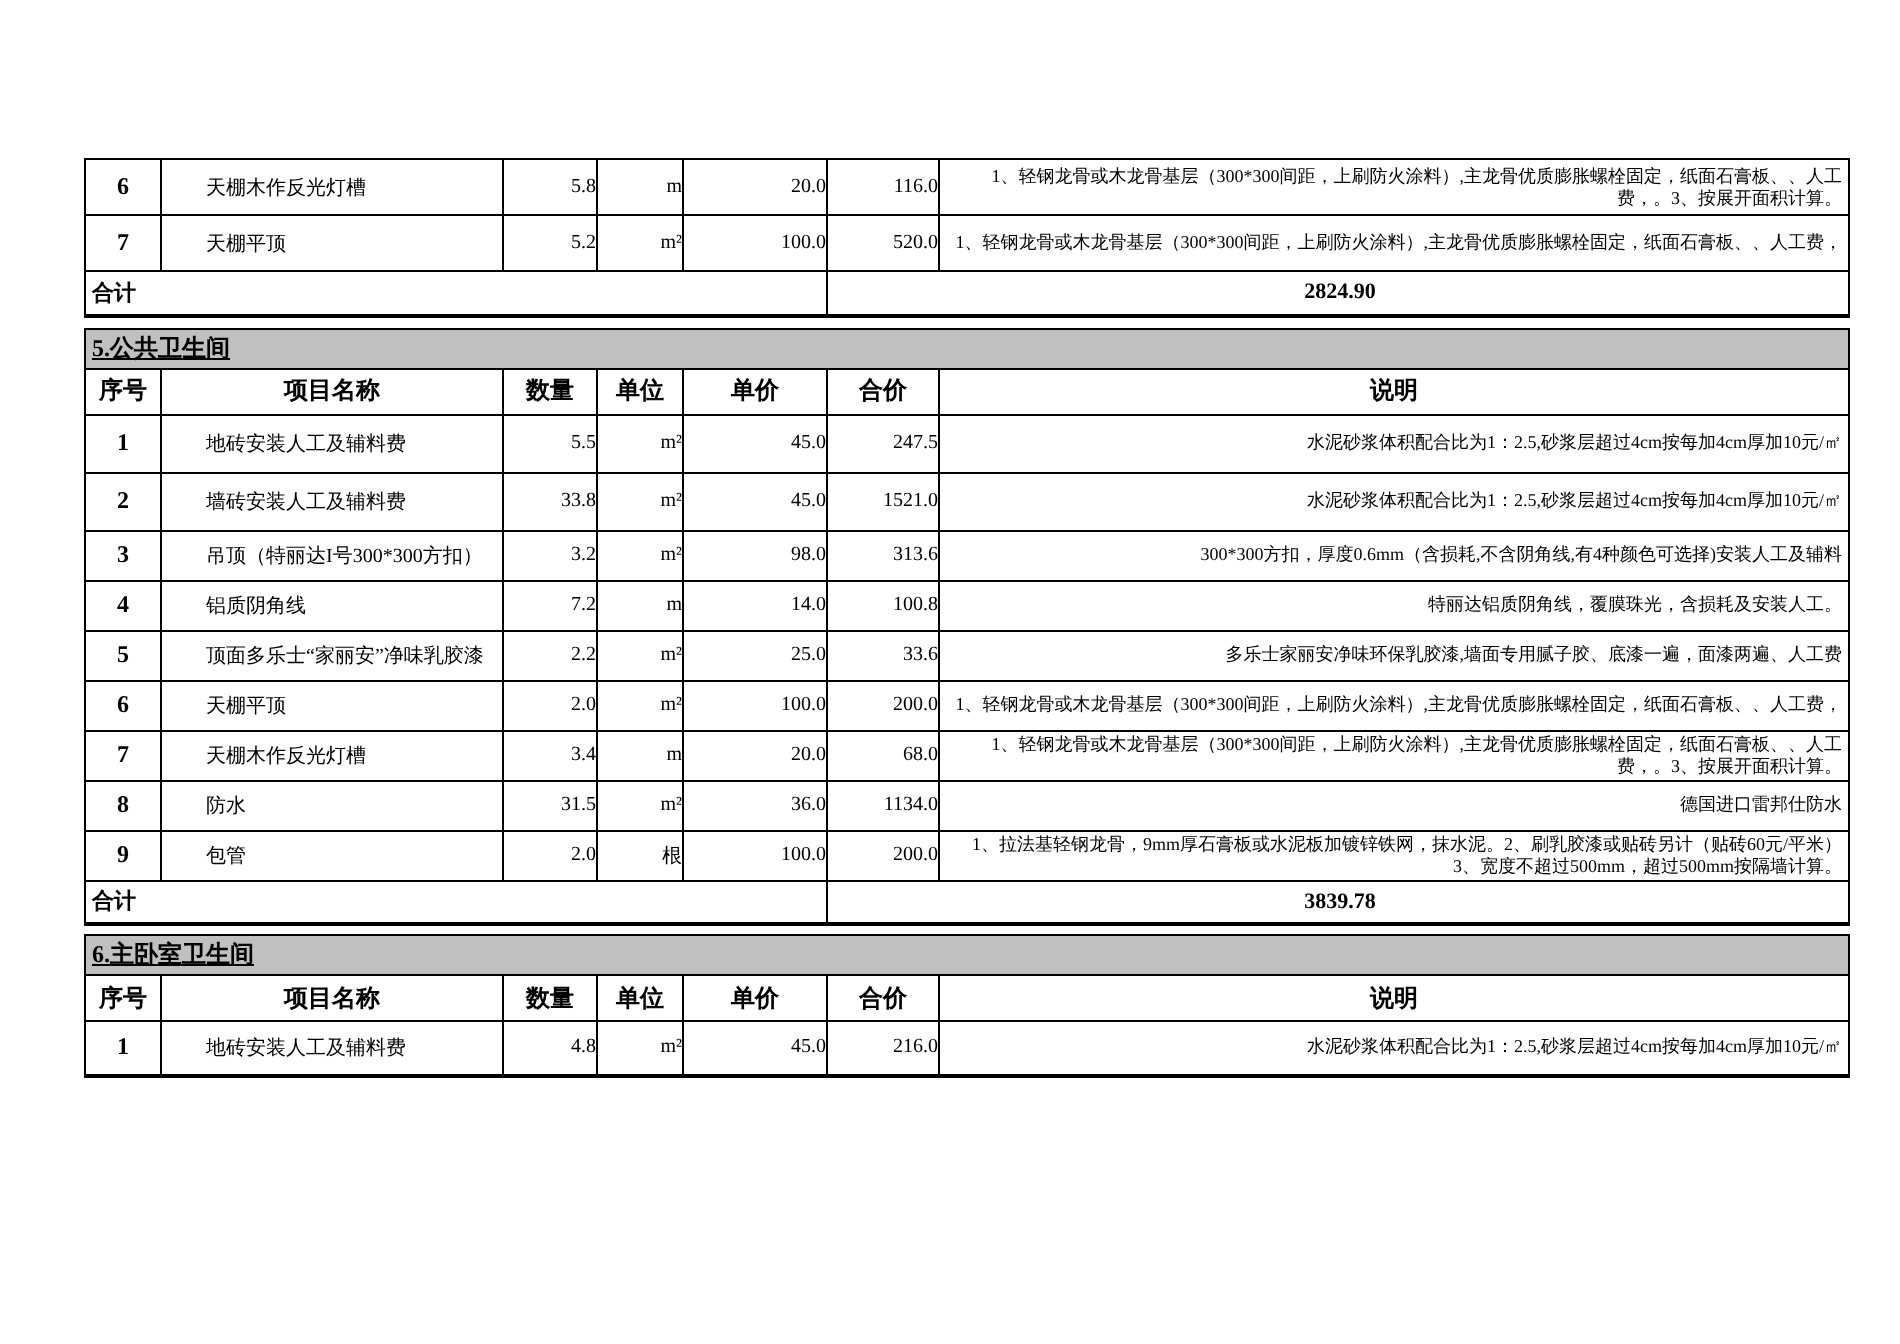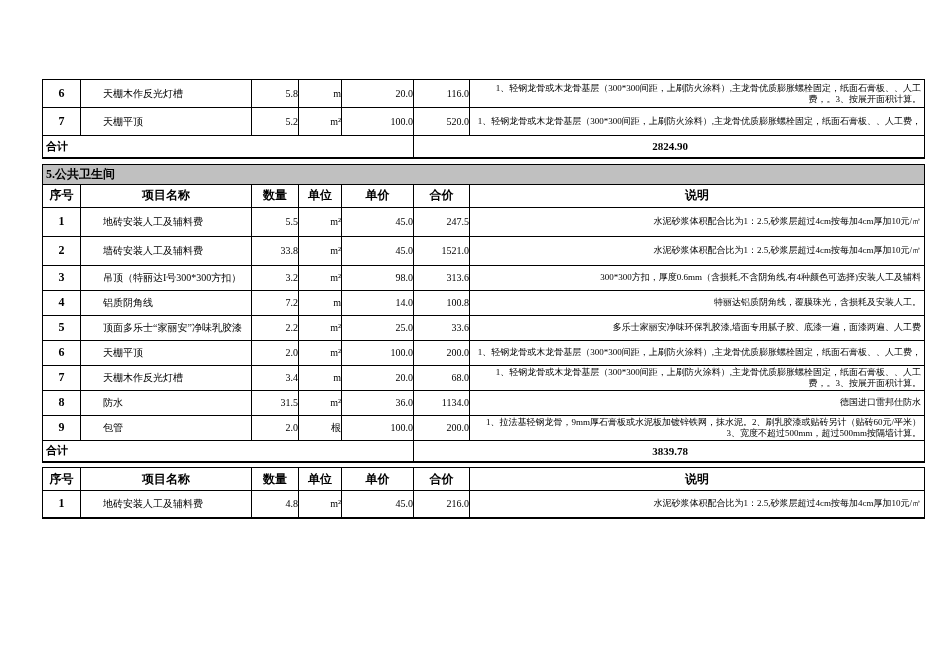--- a/index.html
+++ b/index.html
@@ -40,20 +40,21 @@
   tr.h29 { height:29px; }
   tr.h27 { height:27px; }
   tr.h25 { height:25px; }
 
   tr.section-title td {
     height:20px;
     font-weight:bold;
     font-size:12px;
     text-align:left;
     padding-left:3px;
+    text-decoration:underline;
   }
   tr.head th {
     height:23px;
     font-weight:bold;
     font-size:12px;
     text-align:center;
   }
   tr.row-total td { height:22px; font-weight:bold; font-size:11px; }
   td.total-label { text-align:left; padding-left:3px; }
   td.total-value { text-align:center; padding-left:2px; }
@@ -224,20 +225,23 @@
     <colgroup>
       <col class="w-idx">
         <col class="w-name">
         <col class="w-qty">
         <col class="w-unit">
       <col class="w-price">
         <col class="w-total">
         <col class="w-note">
     </colgroup>
     <tbody>
+        <tr class="section-title">
+      <td colspan="7" style="background: rgb(192, 192, 192);">6.主卧室卫生间</td>
+    </tr>
     <tr class="head">
       <th>序号</th>
       <th>项目名称</th>
       <th>数量</th>
       <th>单位</th>
       <th>单价</th>
       <th>合价</th>
       <th>说明</th>
     </tr>
     <tr class="h27 tbl-end">

